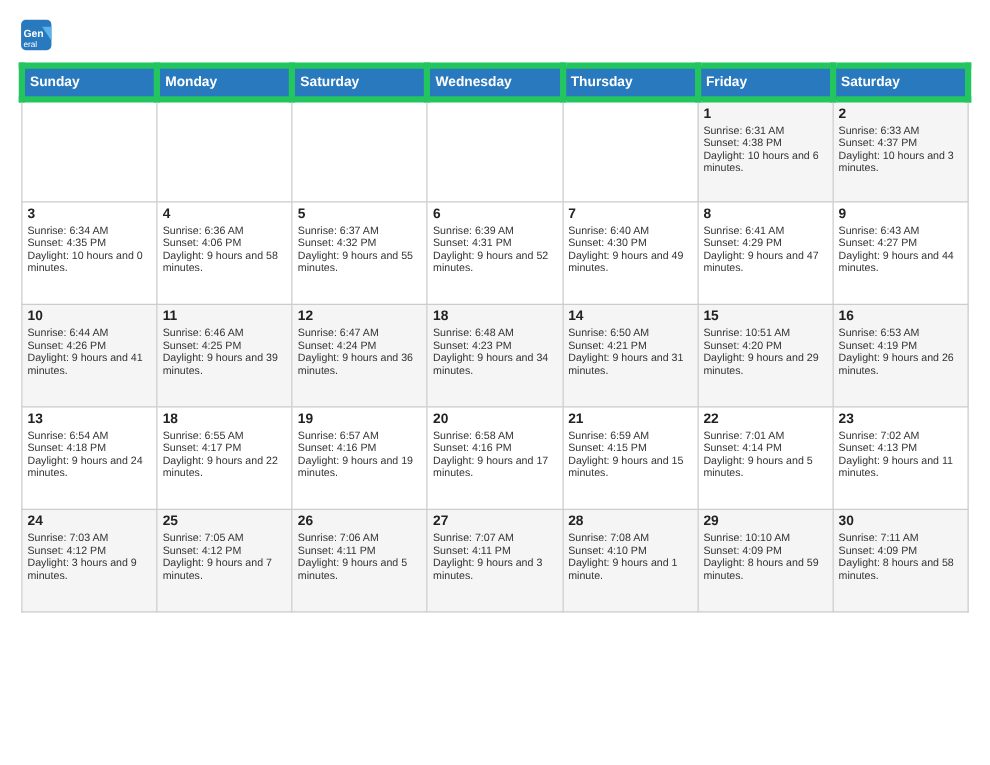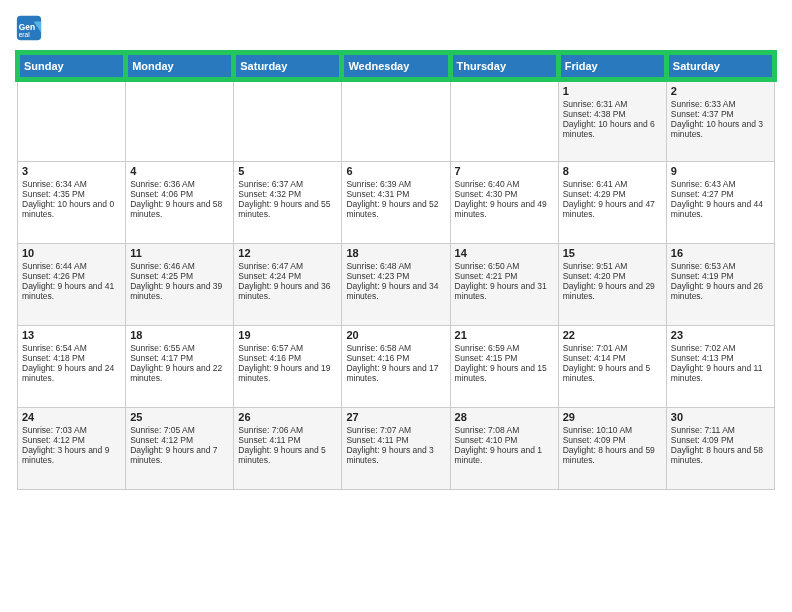--- a/index.html
+++ b/index.html
@@ -214,21 +214,21 @@
             <div>Daylight: 9 hours and 34 minutes.</div>
           </td>
           <td>
             <span class="day-num">14</span>
             <div>Sunrise: 6:50 AM</div>
             <div>Sunset: 4:21 PM</div>
             <div>Daylight: 9 hours and 31 minutes.</div>
           </td>
           <td>
             <span class="day-num">15</span>
-            <div>Sunrise: 9:51 AM</div>
+            <div>Sunrise: 10:51 AM</div>
             <div>Sunset: 4:20 PM</div>
             <div>Daylight: 9 hours and 29 minutes.</div>
           </td>
           <td>
             <span class="day-num">16</span>
             <div>Sunrise: 6:53 AM</div>
             <div>Sunset: 4:19 PM</div>
             <div>Daylight: 9 hours and 26 minutes.</div>
           </td>
         </tr>

